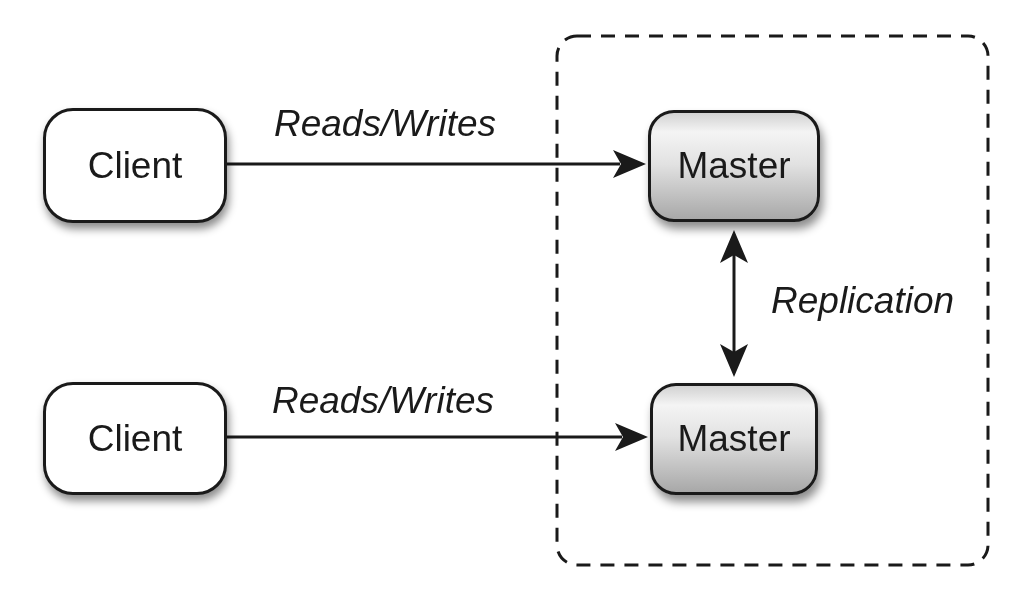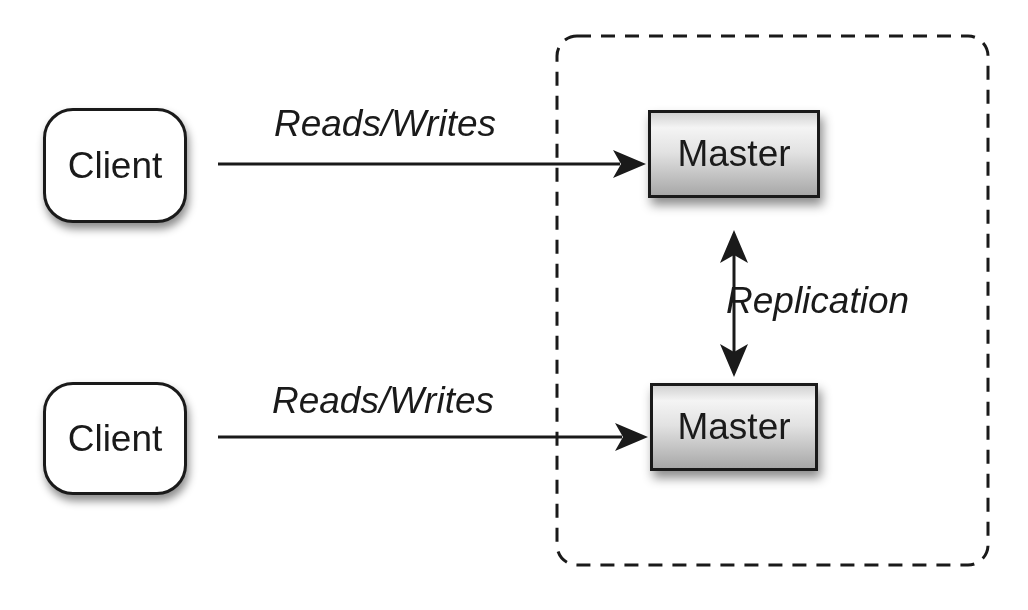--- a/index.html
+++ b/index.html
@@ -22,47 +22,48 @@
     position: absolute;
     display: flex;
     align-items: center;
     justify-content: center;
     font-size: 37px;
     box-sizing: border-box;
     border: 3px solid #1a1a1a;
     z-index: 2;
   }
   .client {
-    width: 144px;
+    width: 184px;
     height: 115px;
     border-radius: 30px;
     background: #ffffff;
     box-shadow: 2px 6px 9px rgba(0,0,0,0.45);
   }
   .client-top { left: 43px; top: 108px; }
   .client-bottom { left: 43px; top: 382px; height: 113px; }
   .master {
     width: 172px;
-    height: 88px;
+    height: 112px;
     background: linear-gradient(180deg, #d2d2d2 0%, #f4f4f4 18%, #e2e2e2 48%, #a8a8a8 100%);
     box-shadow: 3px 7px 10px rgba(0,0,0,0.45);
+    border-radius: 26px;
   }
   .master-top { left: 648px; top: 110px; }
   .master-bottom { left: 650px; top: 383px; width: 168px; }
   .edge-label {
     position: absolute;
     font-size: 37px;
     white-space: nowrap;
     z-index: 3;
     line-height: 1.1;
     font-style: italic;
   }
   .rw-top { left: 230px; top: 104px; width: 310px; text-align: center; }
   .rw-bottom { left: 228px; top: 381px; width: 310px; text-align: center; }
-  .repl { left: 726px; top: 281px; }
+  .repl { left: 771px; top: 281px; }
 </style>
 </head>
 <body>
 
 <div id="canvas">
 
   <svg id="wires" viewBox="0 0 1028 610">
 
     <rect x="557" y="36" width="431" height="529" rx="20" ry="20" fill="none" stroke-width="3" stroke-dasharray="14 10" stroke="#1a1a1a"></rect>
 

